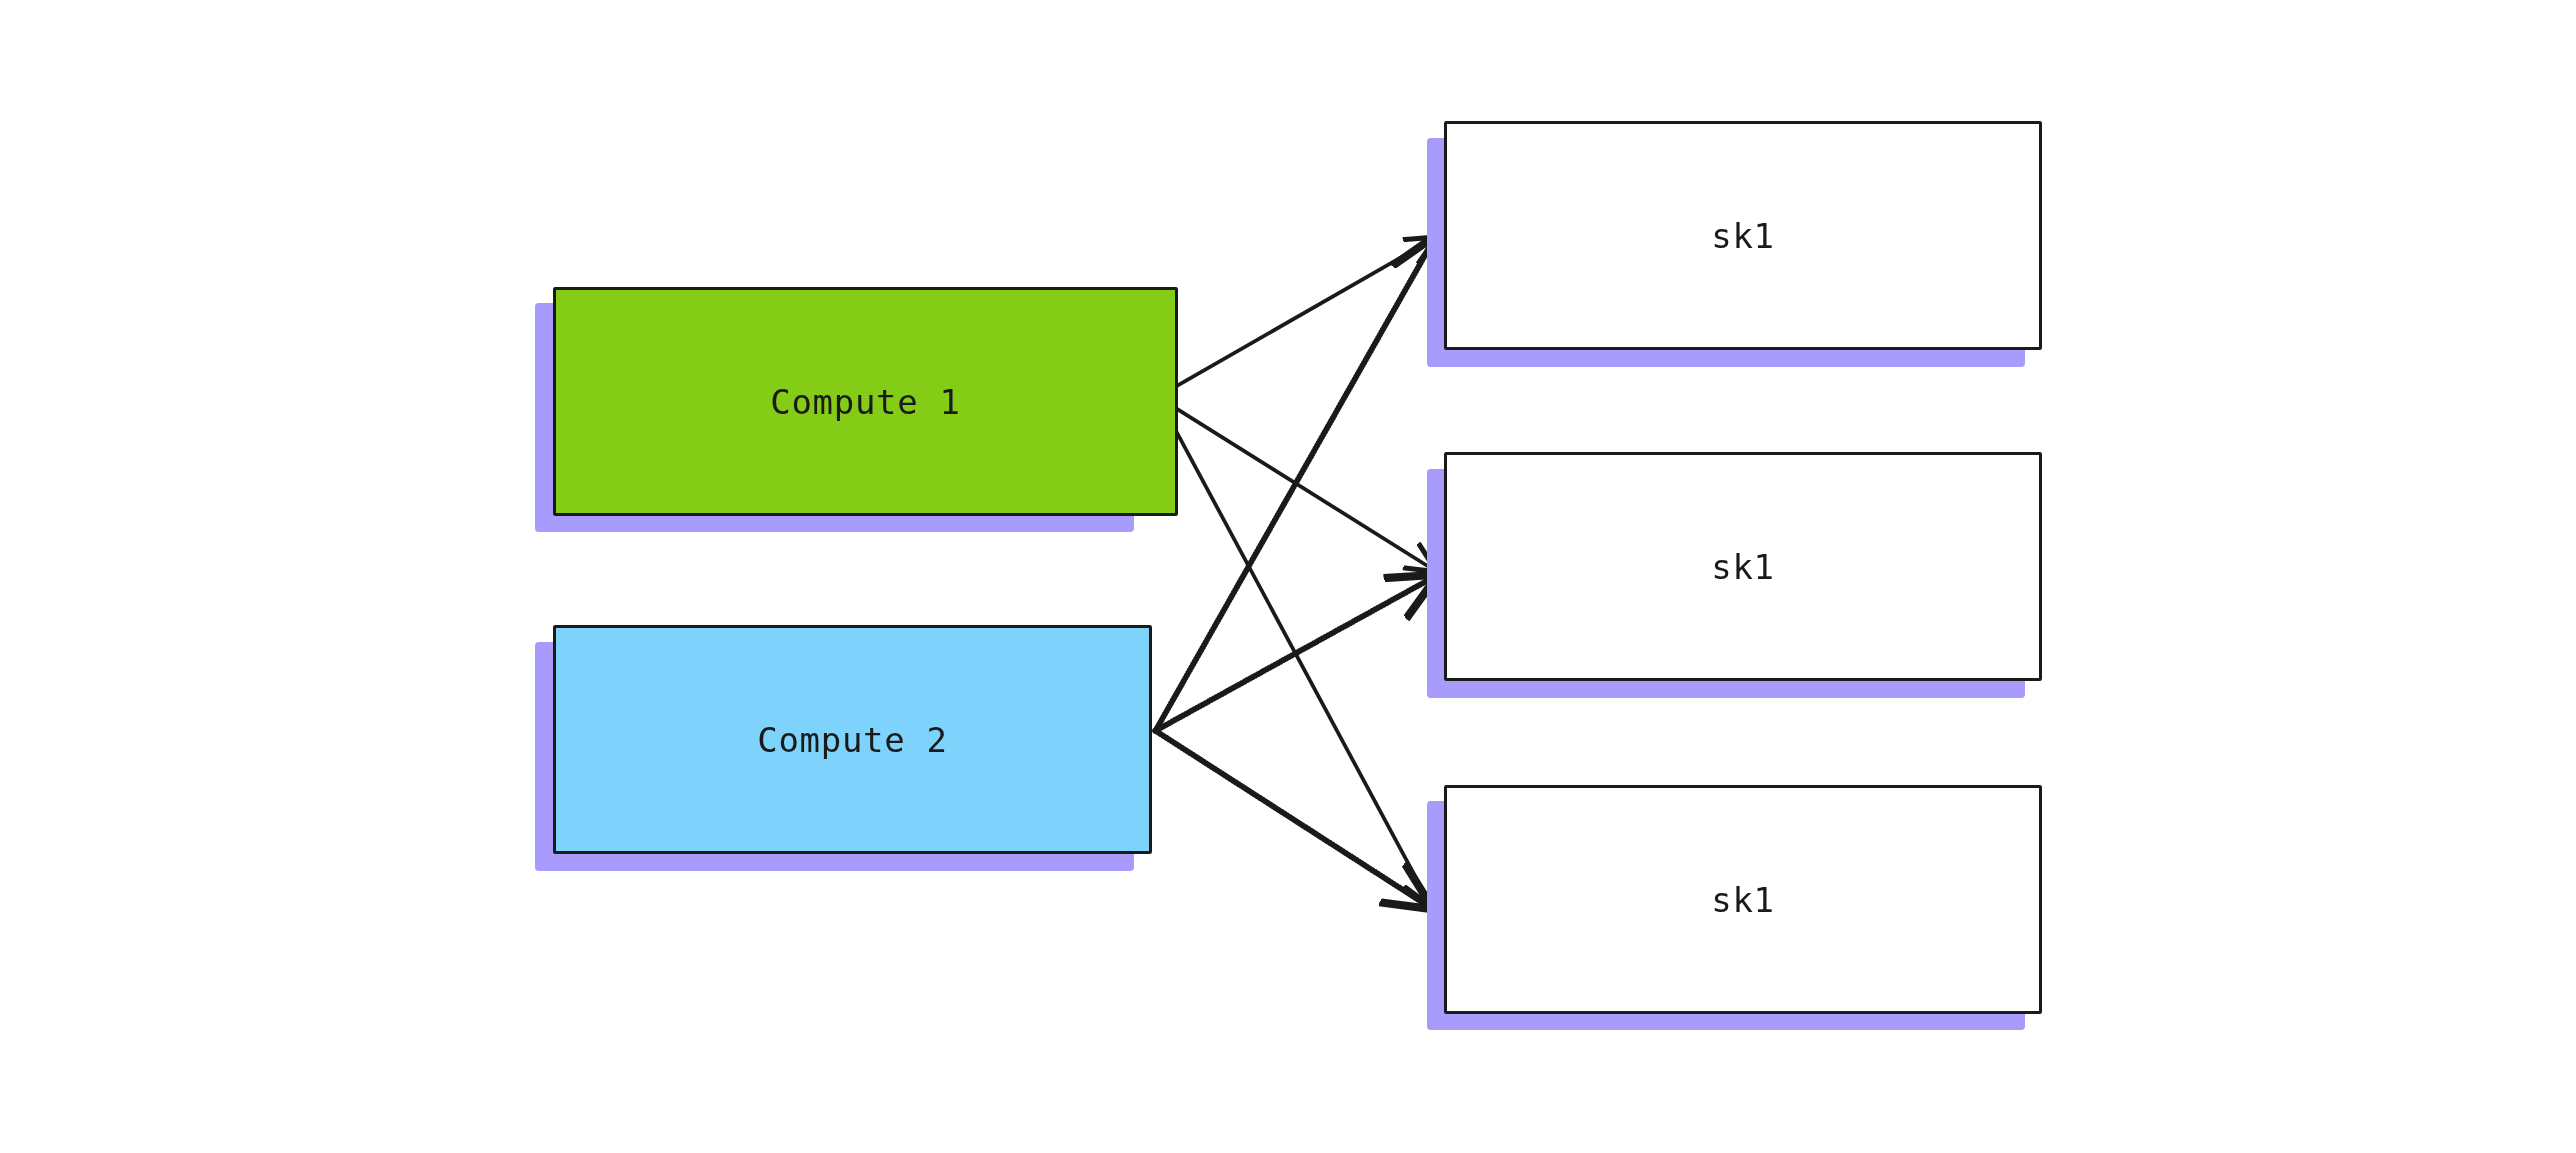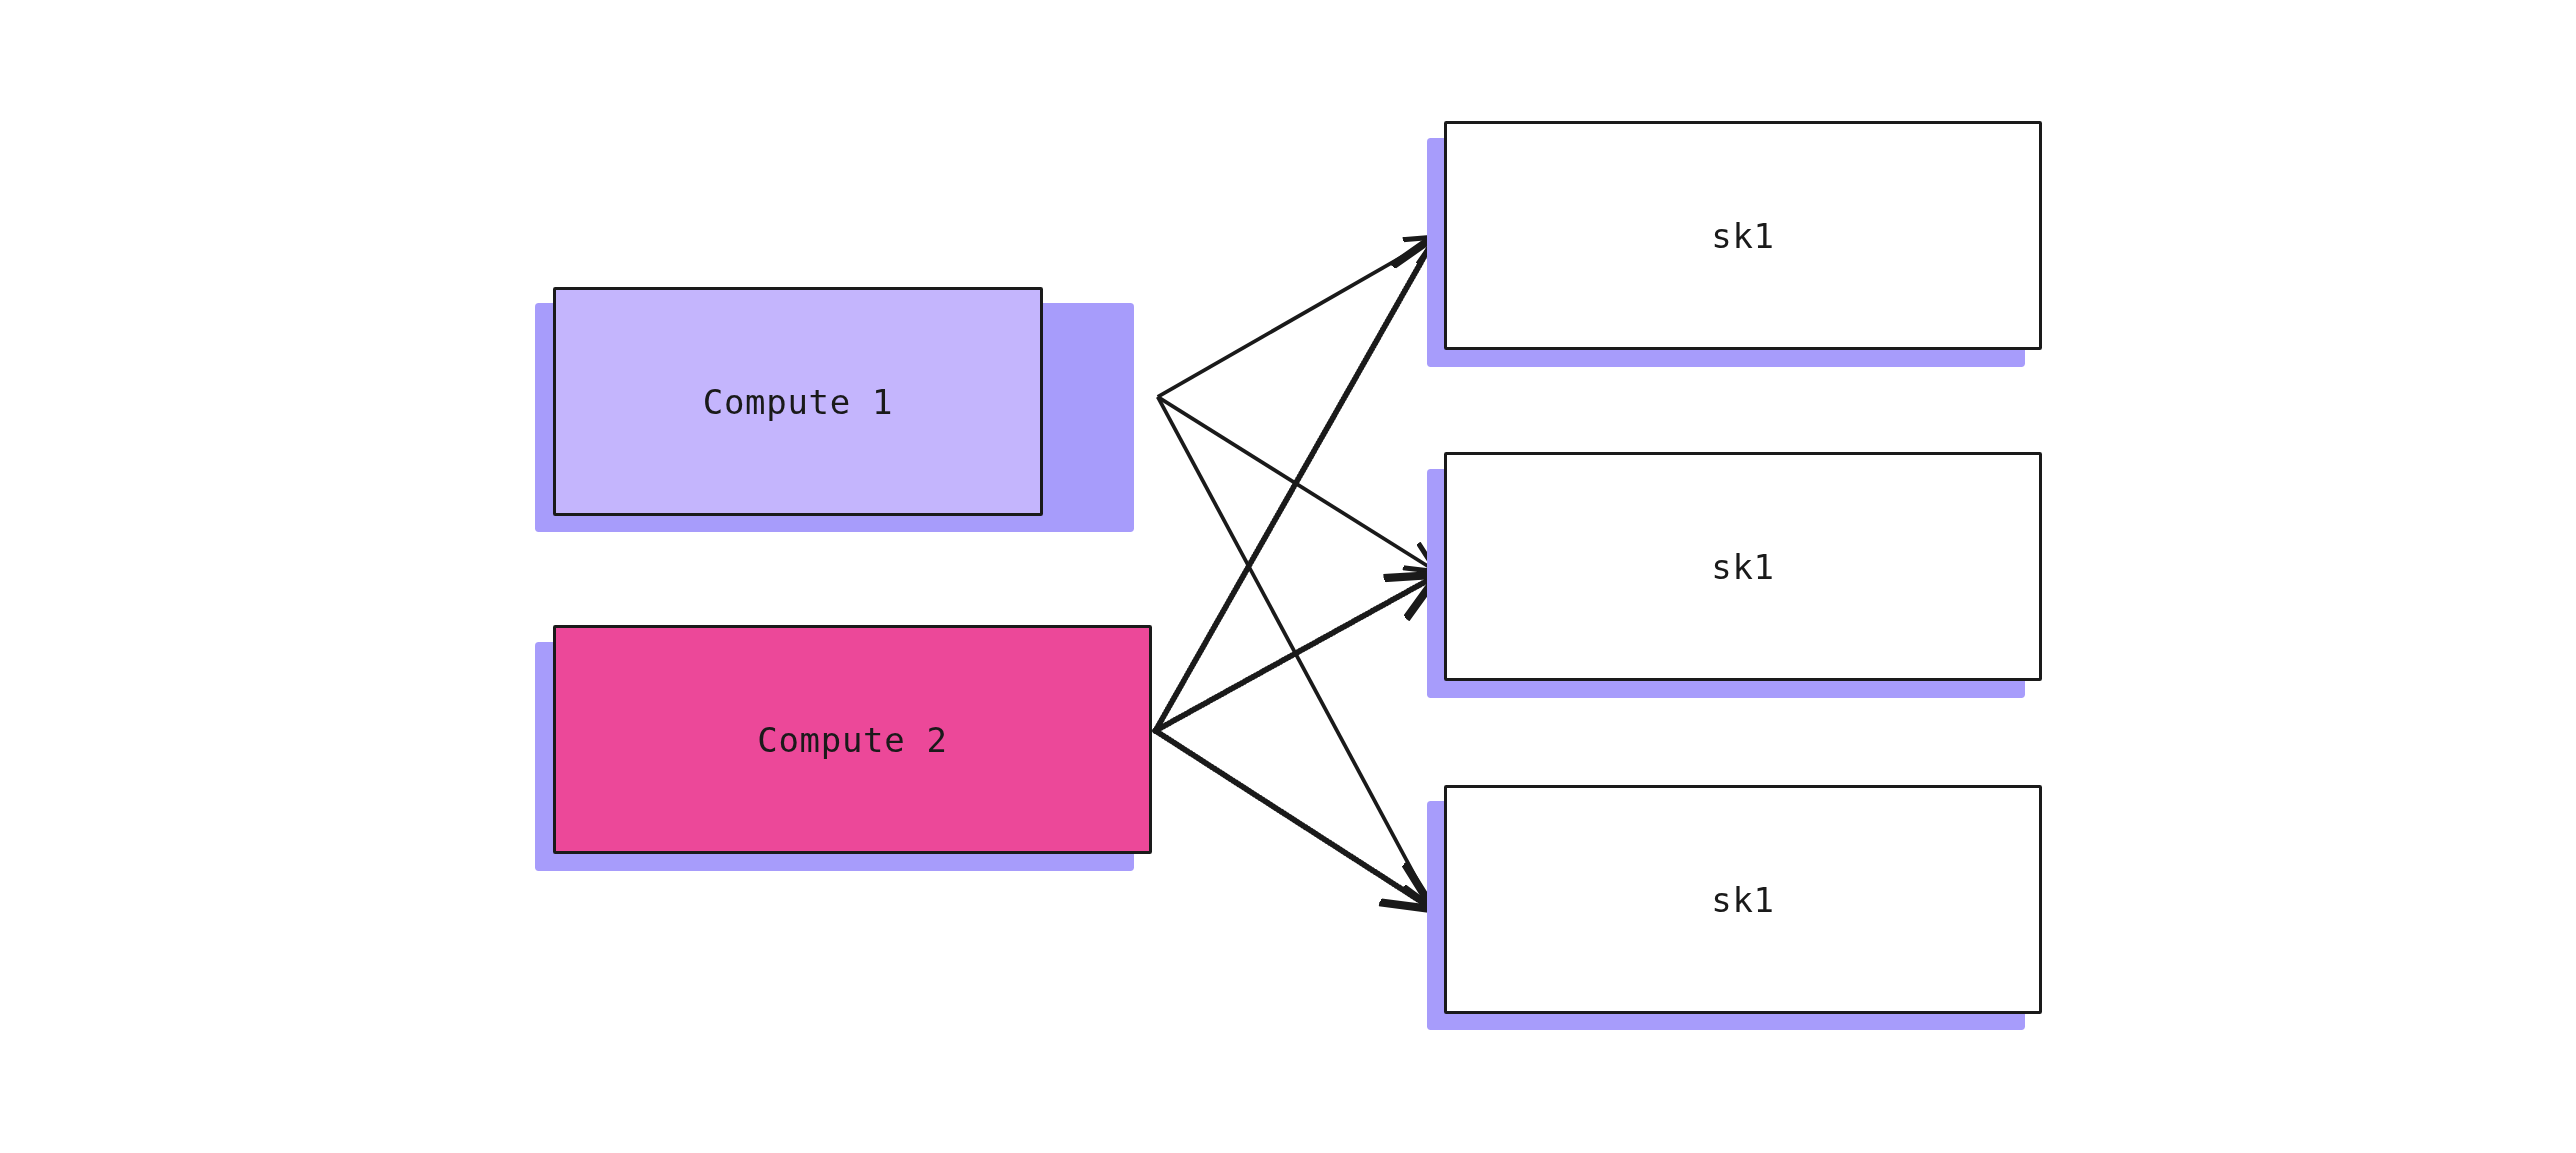--- a/index.html
+++ b/index.html
@@ -70,25 +70,25 @@
         <line x1="1546" y1="530" x2="1916" y2="762" stroke="#1a1a1a" stroke-width="5" fill="none" stroke-linecap="butt" marker-end="url(#ah)"></line>
         <line x1="1546" y1="530" x2="1910" y2="1208" stroke="#1a1a1a" stroke-width="5" fill="none" stroke-linecap="butt" marker-end="url(#ah)"></line>
         <line x1="1543" y1="976" x2="1916" y2="318" stroke="#1a1a1a" stroke-width="8" fill="none" stroke-linecap="round" stroke-dasharray="0.05 4.2" marker-end="url(#ah)"></line>
         <line x1="1543" y1="976" x2="1916" y2="770" stroke="#1a1a1a" stroke-width="8" fill="none" stroke-linecap="round" stroke-dasharray="0.05 4.2" marker-end="url(#ah)"></line>
         <line x1="1543" y1="976" x2="1910" y2="1212" stroke="#1a1a1a" stroke-width="8" fill="none" stroke-linecap="round" stroke-dasharray="0.05 4.2" marker-end="url(#ah)"></line>
       </g>
   </svg>
 
   <div id="node-layer">
       <div class="node-shadow" style="left: 535px; top: 303px; width: 599px; height: 229px; background: rgb(167, 156, 251);"></div>
-      <div class="node" style="left: 553px; top: 287px; width: 490px; height: 229px; border-color: rgb(26, 26, 26); background: #c4b5fd;">
+      <div class="node" style="left: 553px; top: 287px; width: 625px; height: 229px; border-color: rgb(26, 26, 26); background: #84cc16;">
         <span class="node-label">Compute 1</span>
       </div>
       <div class="node-shadow" style="left: 535px; top: 642px; width: 599px; height: 229px; background: rgb(167, 156, 251);"></div>
-      <div class="node" style="left: 553px; top: 625px; width: 599px; height: 229px; border-color: rgb(26, 26, 26); background: #ec4899;">
+      <div class="node" style="left: 553px; top: 625px; width: 599px; height: 229px; border-color: rgb(26, 26, 26); background: #7dd3fc;">
         <span class="node-label">Compute 2</span>
       </div>
       <div class="node-shadow" style="left: 1427px; top: 138px; width: 598px; height: 229px; background: rgb(167, 156, 251);"></div>
       <div class="node" style="left: 1444px; top: 121px; width: 598px; height: 229px; border-color: rgb(26, 26, 26); background: rgb(255, 255, 255);">
         <span class="node-label">sk1</span>
       </div>
       <div class="node-shadow" style="left: 1427px; top: 469px; width: 598px; height: 229px; background: rgb(167, 156, 251);"></div>
       <div class="node" style="left: 1444px; top: 452px; width: 598px; height: 229px; border-color: rgb(26, 26, 26); background: rgb(255, 255, 255);">
         <span class="node-label">sk1</span>
       </div>

